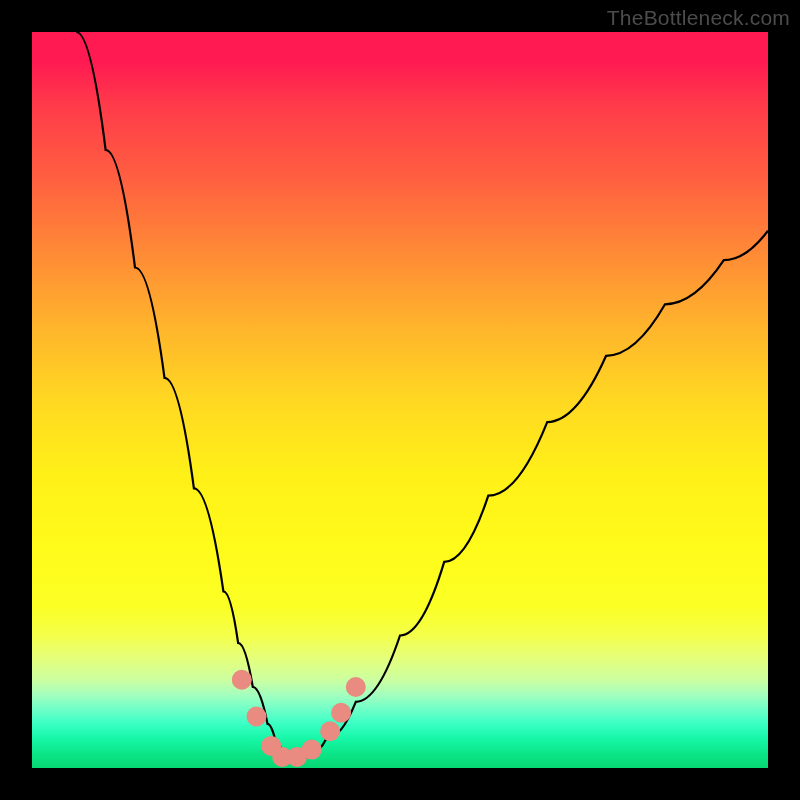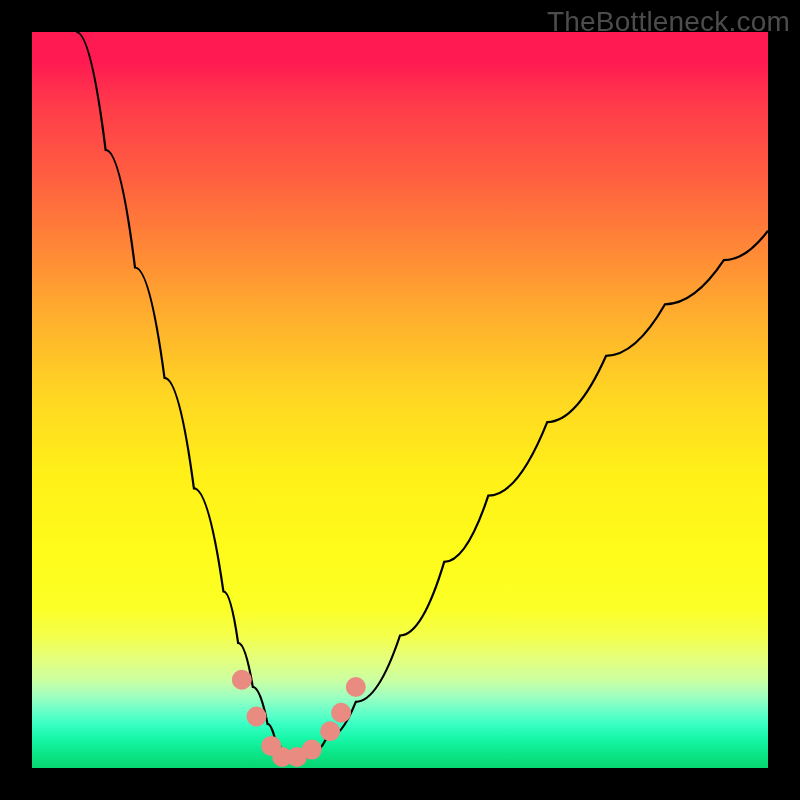--- a/index.html
+++ b/index.html
@@ -49,21 +49,21 @@
       #3affc4 94%,
       #16f7a8 96%,
       #0ce688 98%,
       #06d672 100%);
   }
   .watermark {
     position: absolute;
     top: 6px;
     right: 10px;
     color: #4c4c4c;
-    font-size: 28px;
+    font-size: 21px;
     font-weight: 500;
     letter-spacing: 0.2px;
     font-family: Arial, Helvetica, sans-serif;
   }
   svg.curve {
     position: absolute;
     inset: 0;
     width: 736px;
     height: 736px;
   }

